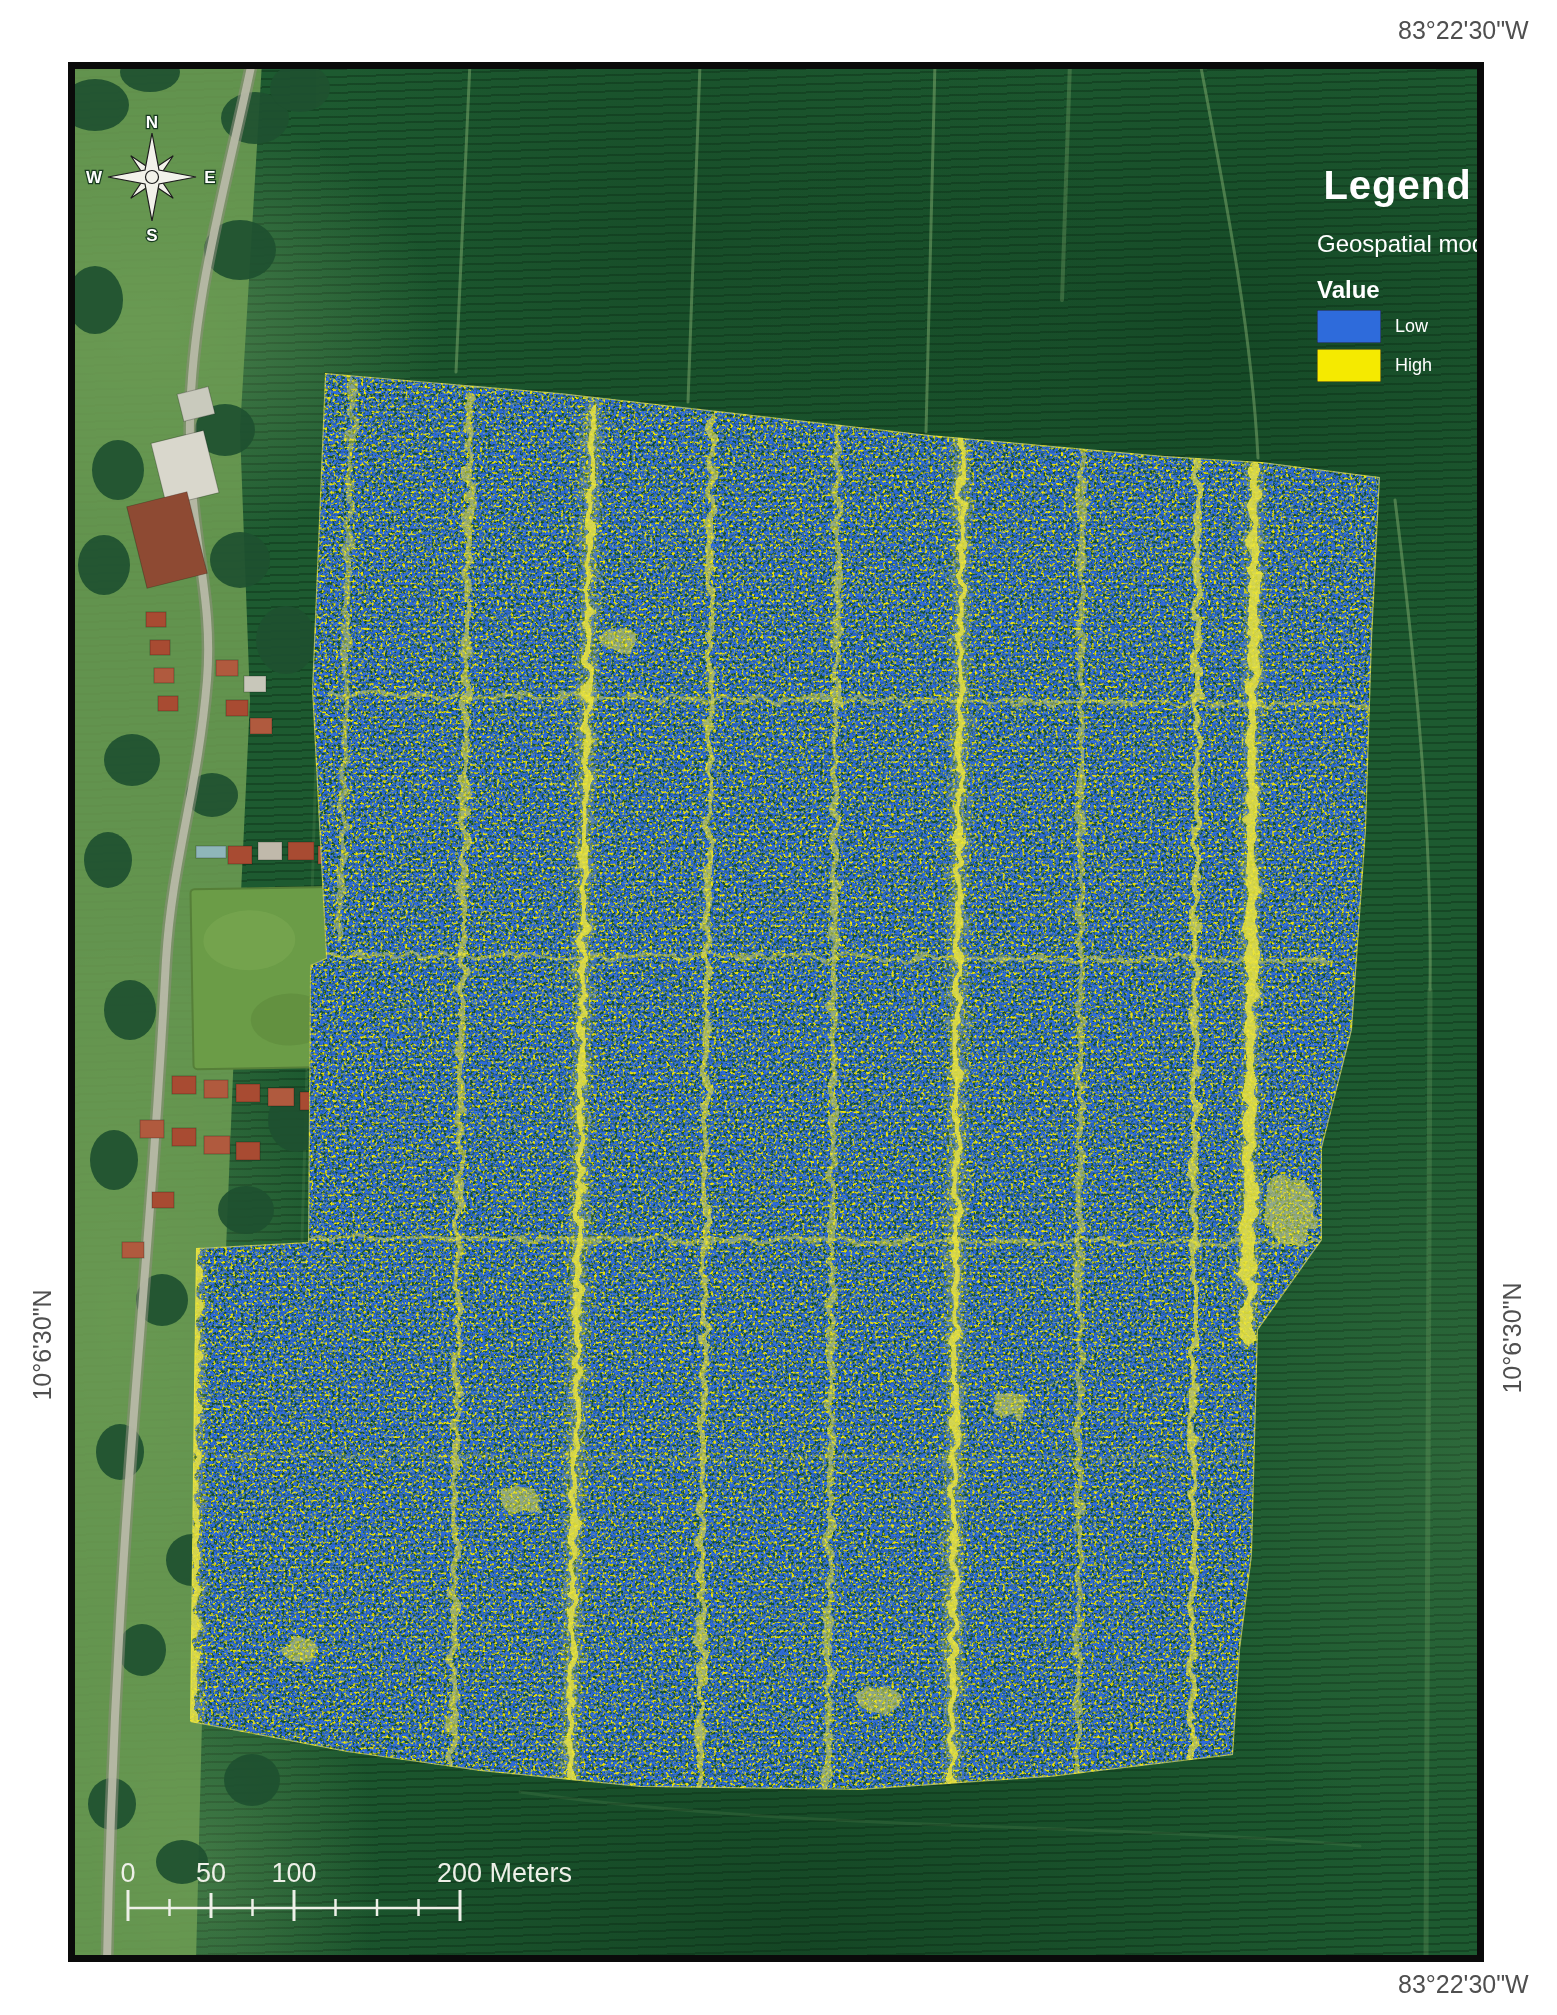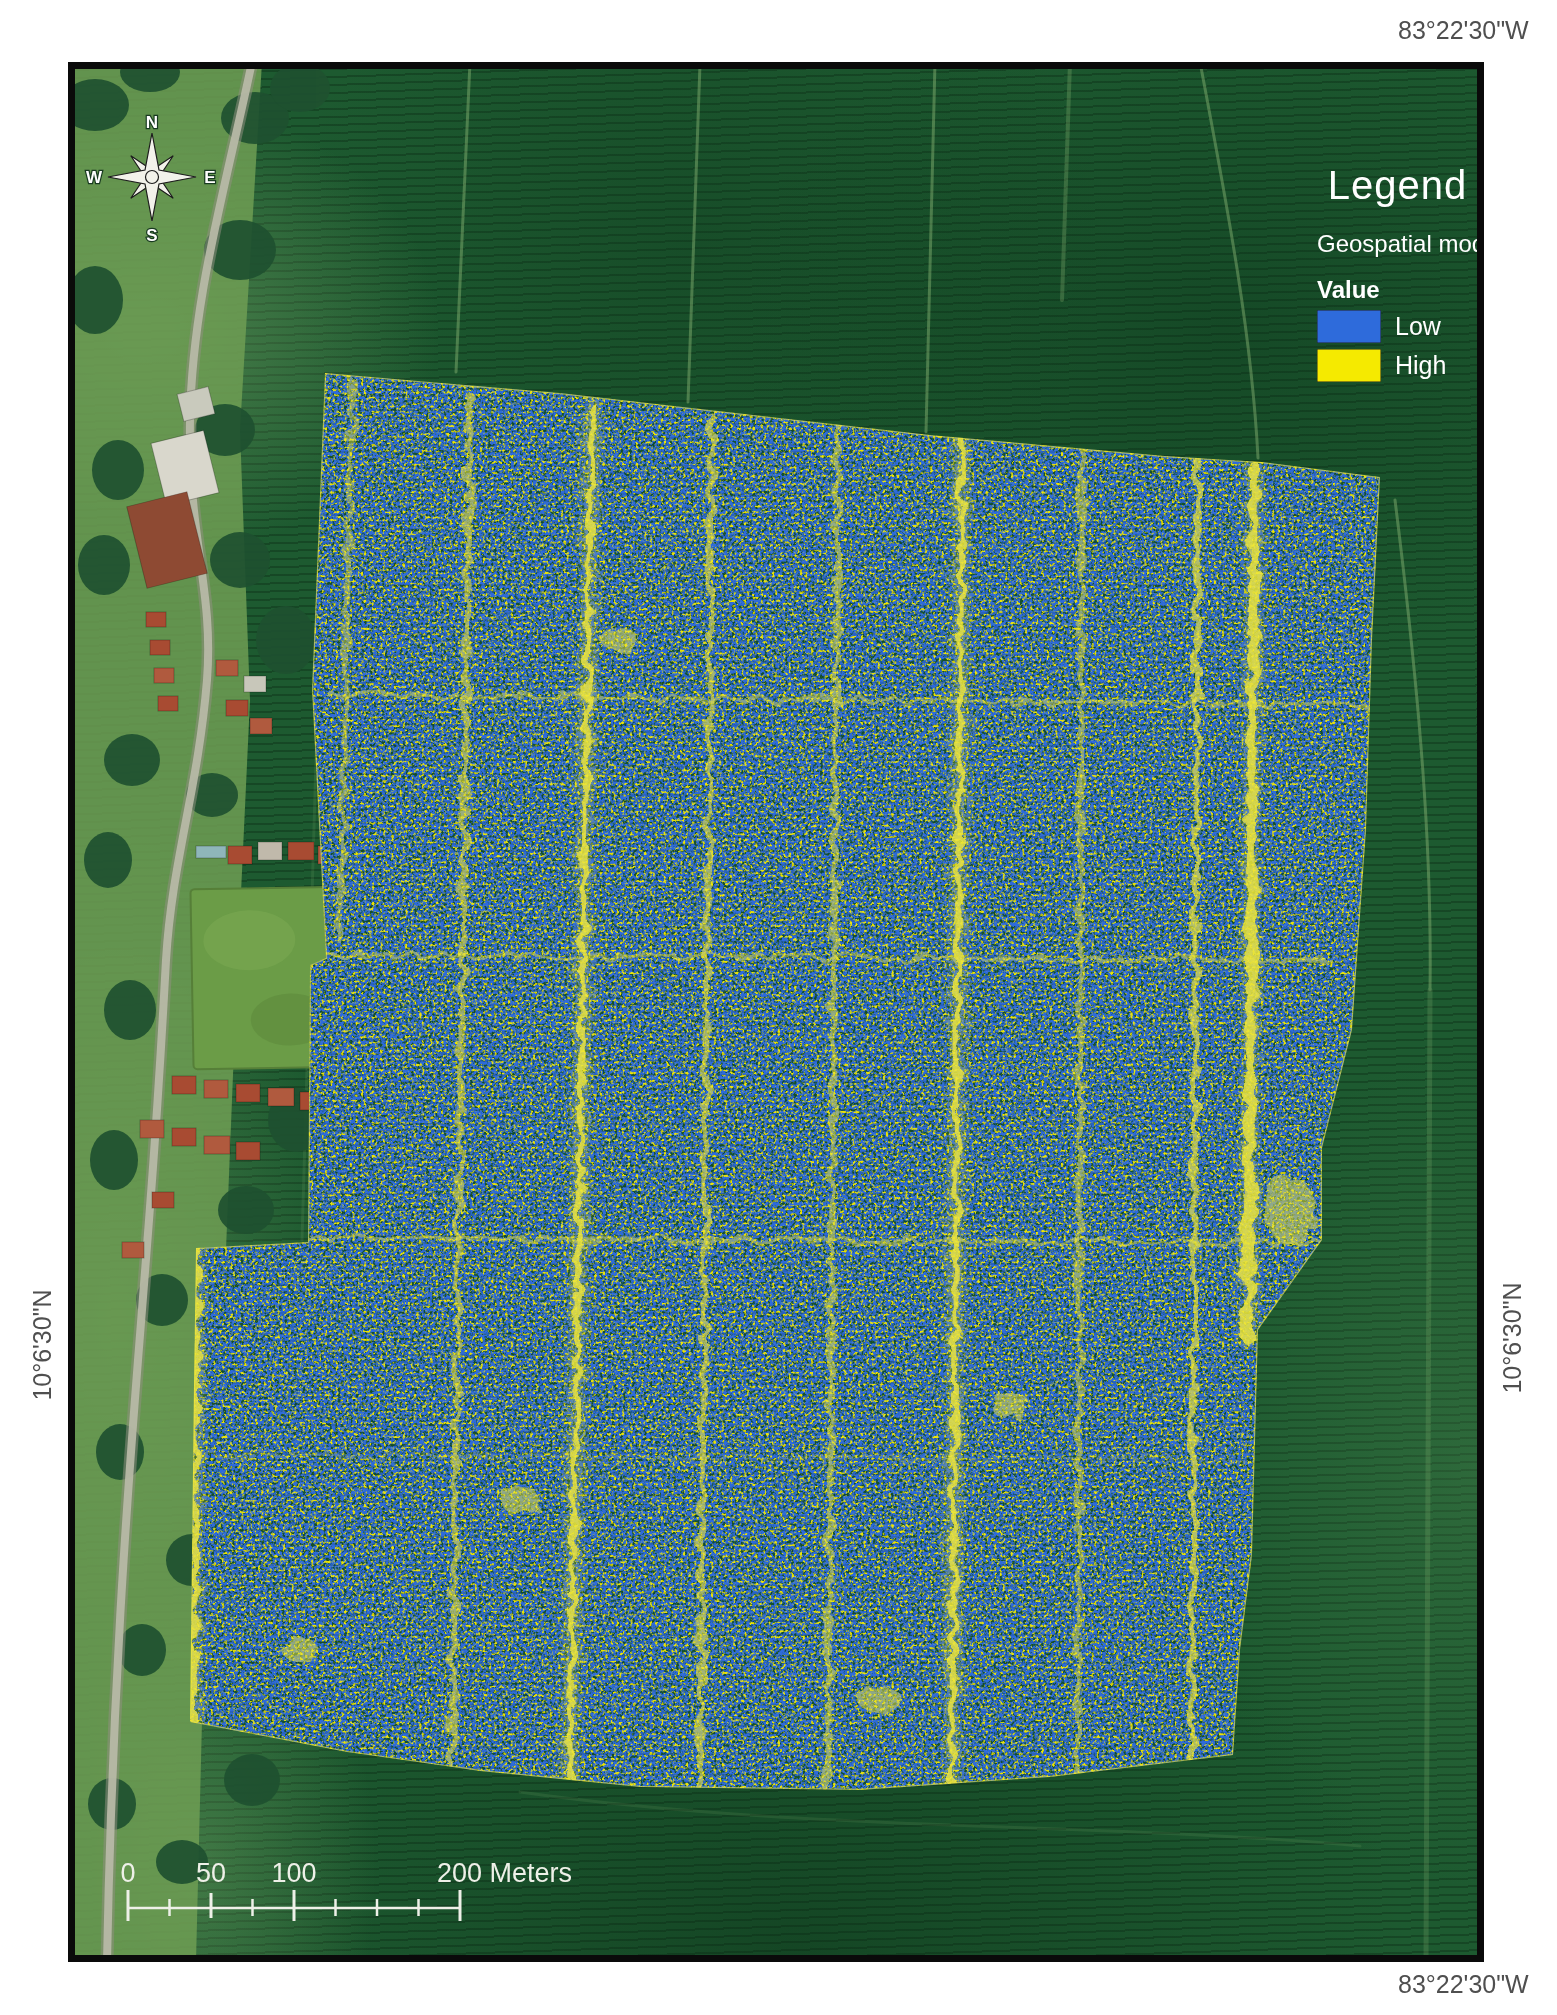--- a/index.html
+++ b/index.html
@@ -17,26 +17,26 @@
       radial-gradient(420px 600px at 1400px 1400px, rgba(95,150,90,0.25), rgba(95,150,90,0) 70%),
       radial-gradient(700px 480px at 1150px 260px, rgba(8,45,22,0.38), rgba(8,45,22,0) 72%),
       radial-gradient(820px 560px at 720px 1880px, rgba(8,42,20,0.42), rgba(8,42,20,0) 75%),
       radial-gradient(600px 500px at 620px 180px, rgba(12,52,26,0.35), rgba(12,52,26,0) 70%),
       repeating-linear-gradient(178deg, rgba(6,28,12,0.30) 0px, rgba(6,28,12,0.30) 2px, rgba(6,28,12,0) 2px, rgba(6,28,12,0) 8px);
   }
   #map-svg{position:absolute;left:-75px;top:-69px;width:1557px;height:2015px;}
   
   .on-map{position:absolute;z-index:3;color:#ffffff;}
   #legend{left:1215px;top:94px;width:260px;}
-  #legend .lg-title{font-size:40px;font-weight:normal;text-align:center;width:215px;letter-spacing:1px;}
+  #legend .lg-title{font-size:40px;font-weight:bold;text-align:center;width:215px;letter-spacing:1px;}
   #legend .lg-layer{font-size:24px;margin-top:22px;margin-left:27px;}
   #legend .lg-field{font-size:24px;margin-top:18px;margin-left:27px;font-weight:bold;}
   #legend .lg-row{display:flex;align-items:center;margin-left:27px;margin-top:6px;height:33px;}
   #legend .lg-row:first-of-type{margin-top:12px;}
-  #legend .lg-label{font-size:25px;margin-left:14px;}
+  #legend .lg-label{font-size:18px;margin-left:14px;}
   
   .coord{position:absolute;color:#4f4f4f;font-size:25px;z-index:2;white-space:nowrap;}
   #coord-tr{top:16px;left:1398px;}
   #coord-br{top:1970px;left:1398px;}
   .coord-v{width:160px;height:30px;text-align:center;line-height:30px;}
   #coord-l{left:-38px;top:1330px;transform:rotate(-90deg);}
   #coord-r{left:1432px;top:1323px;transform:rotate(-90deg);}
 </style>
 </head>
 <body>

